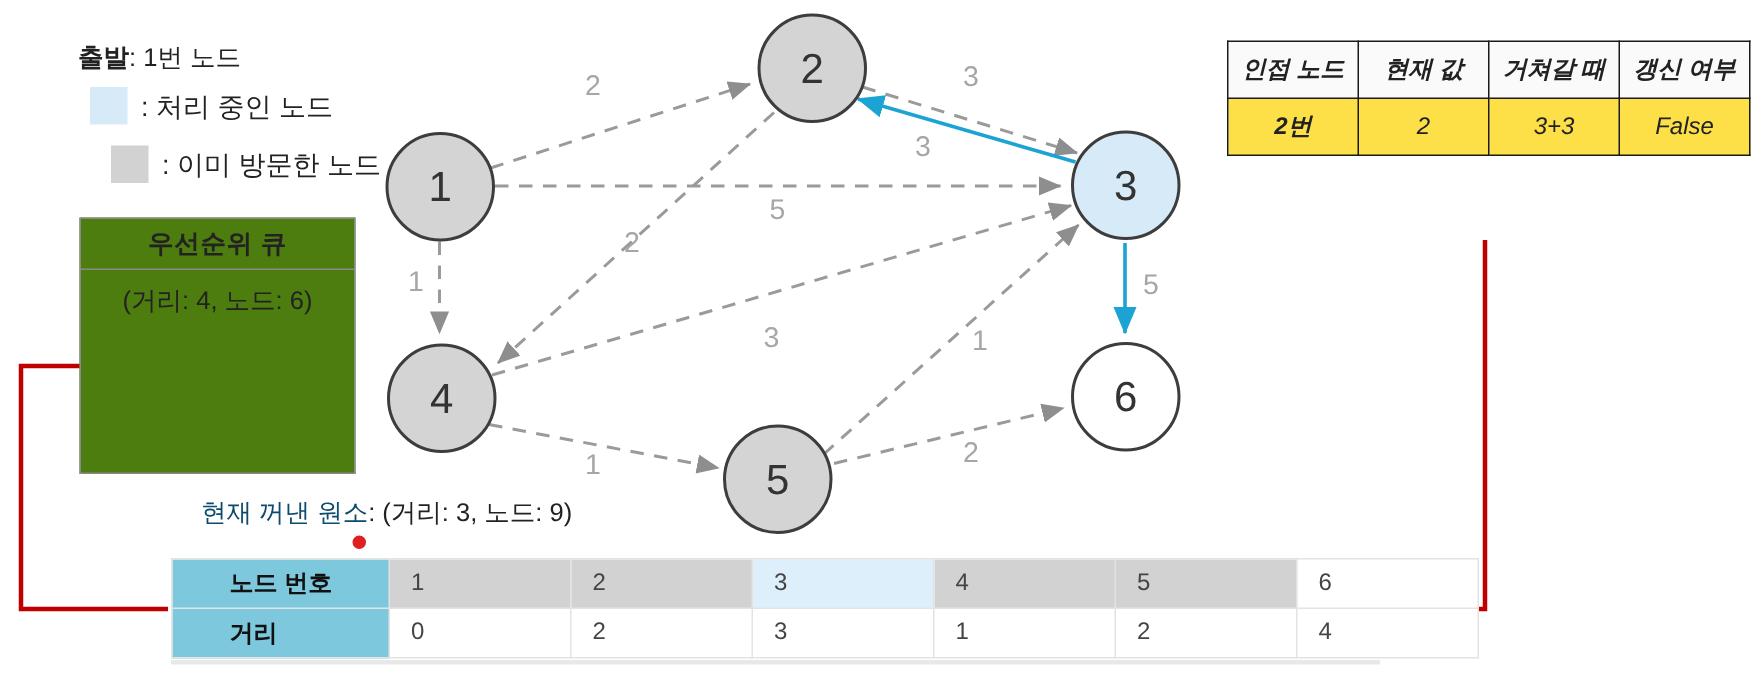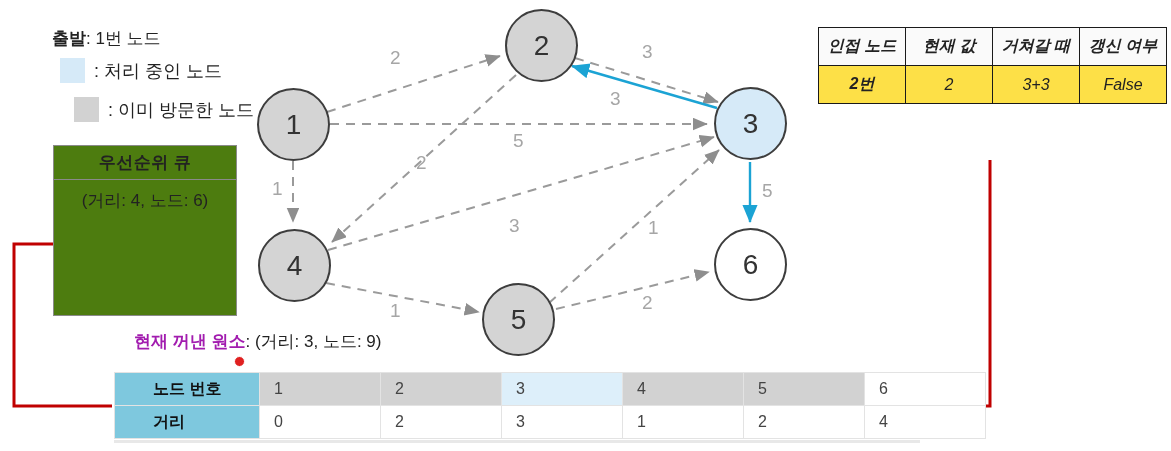--- a/index.html
+++ b/index.html
@@ -48,21 +48,21 @@
   #dist-table td{height:32px;font-size:16px;padding:0 0 0 14px;border:1px solid #e3e3e3;color:#444;}
   #dist-table .hdr{background:#7ec8de;color:#111;font-weight:bold;width:106px;font-size:16px;padding-left:38px;}
   #dist-table .cell{width:106px;}
   #dist-table .gray{background:#d2d2d2;}
   #dist-table .blue{background:#ddeffa;}
   #dist-table .white{background:#ffffff;}
   #dist-shadow{left:114px;top:440px;width:806px;height:3px;background:#e8e8e8;}
 
   
   #current-caption{left:134px;top:330px;font-size:17px;white-space:nowrap;}
-  #current-caption .lbl{color:#a21caf;font-weight:bold;}
+  #current-caption .lbl{color:#0c4a6e;font-weight:normal;}
   #red-dot{left:234px;top:356px;width:9px;height:9px;border-radius:50%;background:#e02020;
            border:1.5px solid #ffffff;box-sizing:content-box;}
   svg.overlay{position:absolute;left:0;top:0;width:1171px;height:451px;pointer-events:none;}
 </style>
 </head>
 <body>
 
 <svg class="overlay">
   <defs>
     <marker id="ah-gray" markerWidth="9" markerHeight="9" refX="7.2" refY="3.2" orient="auto">

